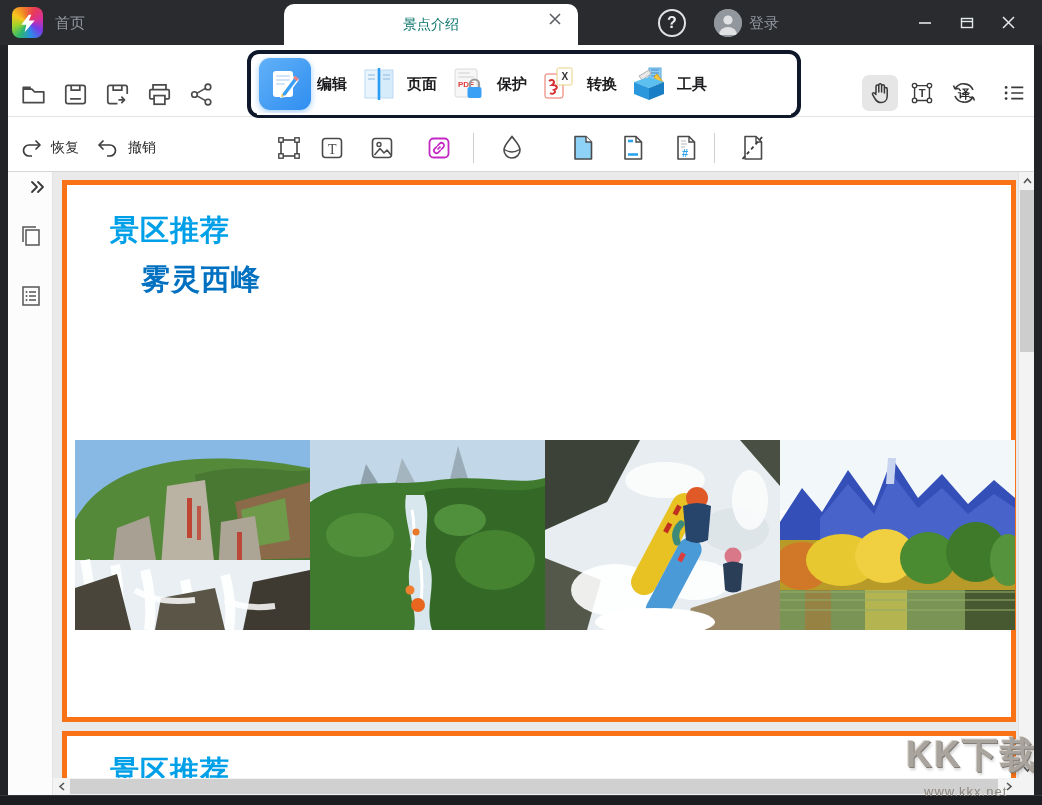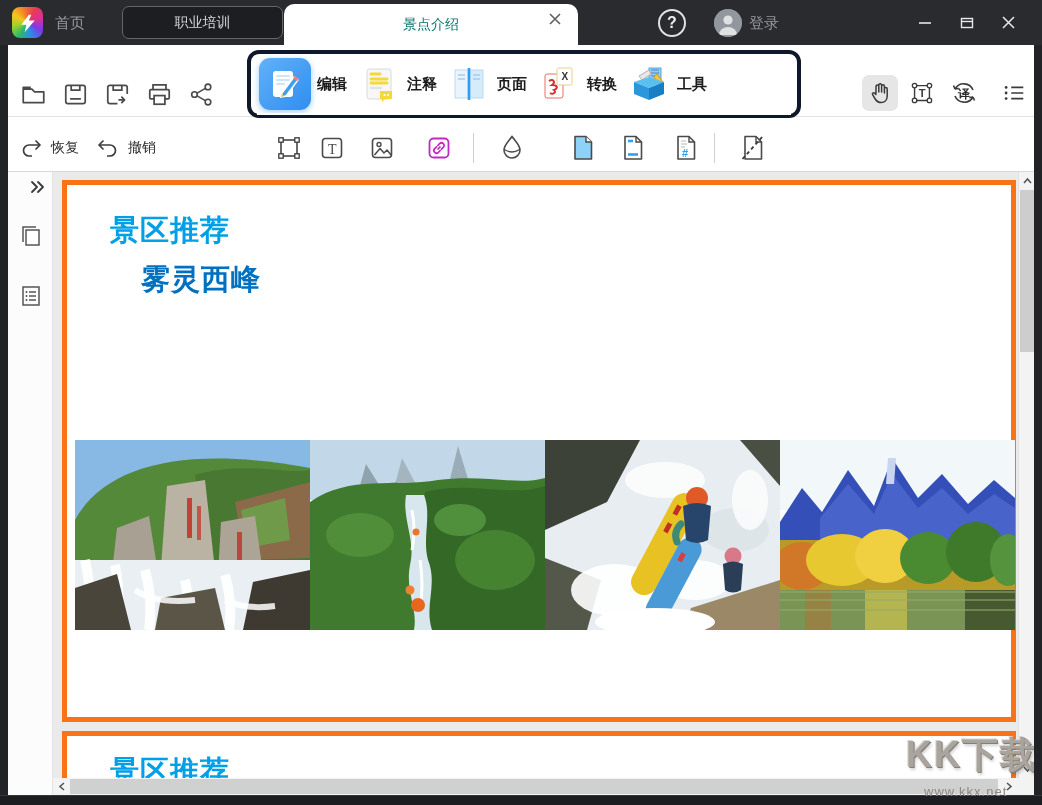--- a/index.html
+++ b/index.html
@@ -101,21 +101,20 @@
 
 <div id="app">
 
   <div class="titlebar">
     <div class="app-icon">
       <svg width="20" height="20" viewBox="0 0 24 24">
           <polygon points="13,2 4,14 10,14 8,23 20,9 13,9 16,2" fill="#ffffff"></polygon>
         </svg>
     </div>
     <span class="tb-text home-label">首页</span>
-    <div class="tab-training">职业培训</div>
     <div class="tab-doc">
       <span>景点介绍</span>
       <span class="close-x">
         <svg width="14" height="14" viewBox="0 0 14 14">
             <path d="M2 2 L12 12 M12 2 L2 12" stroke="#5c6066" stroke-width="1.6" fill="none"></path>
           </svg>
       </span>
     </div>
     <div class="help-btn">
       <span>?</span>
@@ -192,40 +191,39 @@
             <path d="M14 26 L26 10 l4 3 L18 29 l-5 1 z" fill="#3aa0f5" stroke="#ffffff" stroke-width="1.5"></path>
             <path d="M26 10 l4 3" stroke="#f08080" stroke-width="3"></path>
             <path d="M14 26 l1.5 3.5 L13 30 z" fill="#f5c542"></path>
           </svg>
         </span>
         <span class="rlabel">编辑</span>
       </div>
       <div class="rtab">
         <span class="rico">
           <svg width="38" height="38" viewBox="0 0 38 38">
-            <rect x="7" y="4" width="24" height="30" rx="2.5" fill="#f7f7f7" stroke="#dadada"></rect>
-            <path d="M11 9 h9 M11 14 h16 M11 18 h16" stroke="#f5d93a" stroke-width="3" stroke-linecap="round"></path>
-            <path d="M11 23 h10" stroke="#e3e3e3" stroke-width="2.5" stroke-linecap="round"></path>
-            <path d="M20 26 h12 v8 h-7 l-3 3 v-3 h-2 z" fill="#f5d93a"></path>
-            <circle cx="24.5" cy="30" r="1.1" fill="#fff"></circle>
-              <circle cx="28" cy="30" r="1.1" fill="#fff"></circle>
+            <rect x="5" y="5" width="13" height="28" fill="#e9f4fd" stroke="#bcd9f2"></rect>
+            <rect x="20" y="5" width="13" height="28" fill="#d7ecfb" stroke="#bcd9f2"></rect>
+            <path d="M19 3 v32" stroke="#2a9df4" stroke-width="2.5"></path>
+            <path d="M8 10 h7 M8 14 h7 M23 10 h7 M23 14 h7" stroke="#a8cbe8" stroke-width="1.6"></path>
           </svg>
         </span>
-        <span class="rlabel">注释</span>
+        <span class="rlabel">页面</span>
       </div>
       <div class="rtab">
         <span class="rico">
           <svg width="38" height="38" viewBox="0 0 38 38">
-            <rect x="5" y="5" width="13" height="28" fill="#e9f4fd" stroke="#bcd9f2"></rect>
-            <rect x="20" y="5" width="13" height="28" fill="#d7ecfb" stroke="#bcd9f2"></rect>
-            <path d="M19 3 v32" stroke="#2a9df4" stroke-width="2.5"></path>
-            <path d="M8 10 h7 M8 14 h7 M23 10 h7 M23 14 h7" stroke="#a8cbe8" stroke-width="1.6"></path>
+            <rect x="5" y="4" width="22" height="28" rx="2" fill="#f7f7f7" stroke="#dadada"></rect>
+            <path d="M9 8 h10 M9 12 h14" stroke="#e3e3e3" stroke-width="2" stroke-linecap="round"></path>
+            <text x="8" y="22" font-size="8" font-weight="bold" fill="#e04040">PDF</text>
+            <path d="M20 22 v-3 a4.5 4.5 0 0 1 9 0 v3" fill="none" stroke="#9a9a9a" stroke-width="2.2"></path>
+            <rect x="17.5" y="22" width="14" height="11" rx="2" fill="#3aa0f5"></rect>
           </svg>
         </span>
-        <span class="rlabel">页面</span>
+        <span class="rlabel">保护</span>
       </div>
       <div class="rtab">
         <span class="rico">
           <svg width="38" height="38" viewBox="0 0 38 38">
             <rect x="5" y="9" width="18" height="24" rx="2" fill="#fff" stroke="#e87060"></rect>
             <path d="M9 16 c4 -3 7 1 3 4 c5 0 7 3 2 5 c3 2 -1 5 -4 3" fill="none" stroke="#d63030" stroke-width="2"></path>
             <rect x="17" y="3" width="15" height="17" rx="1.5" fill="#fff" stroke="#e8d080"></rect>
             <text x="21.5" y="15" font-size="10" font-weight="bold" fill="#333">X</text>
           </svg>
         </span>

